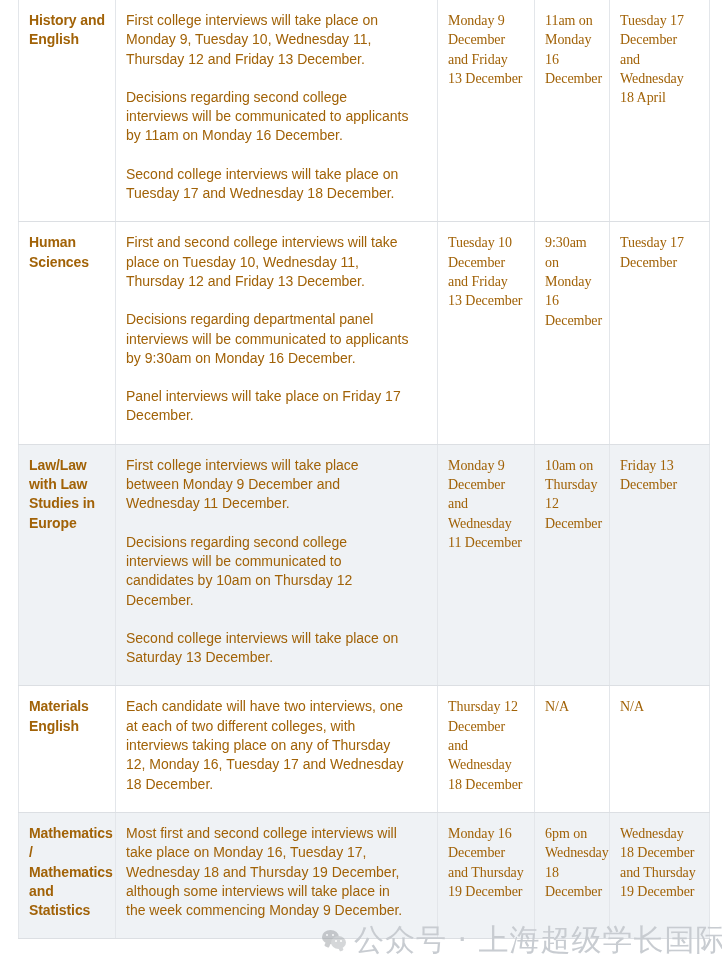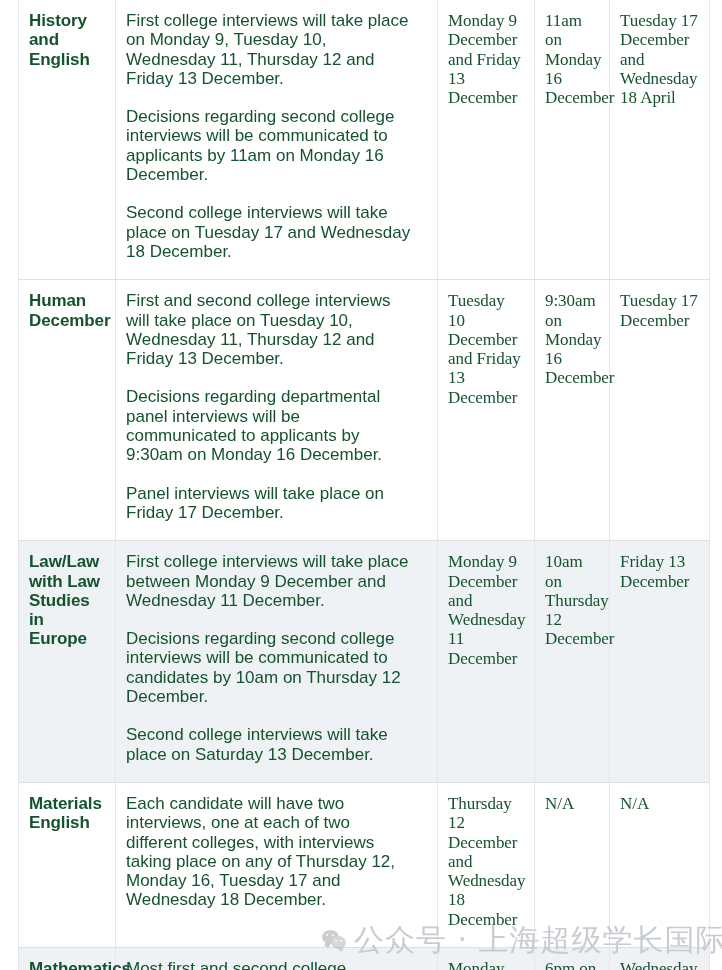--- a/index.html
+++ b/index.html
@@ -44,23 +44,23 @@
   table.schedule col.c4 { width: 75px; }
   table.schedule col.c5 { width: 100px; }
 
   table.schedule td {
     vertical-align: top;
     border-top: 1px solid #dcdfe3;
     border-bottom: 1px solid #dcdfe3;
     border-left: 1px solid #e3e6ea;
     border-right: 1px solid #e3e6ea;
     padding: 11px 10px 18px 10px;
-    font-size: 17px;
+    font-size: 14px;
     line-height: 19.3px;
-    color: #14532d;
+    color: #a16207;
   }
 
   tr.row-light td { background: #ffffff; }
   tr.row-shade td { background: #eff2f5; }
 
   td.subject {
     font-weight: bold;
     color: #23282d;
     letter-spacing: -0.1px;
   }
@@ -166,21 +166,21 @@
             <td class="detail">
               <p>First college interviews will take place on Monday 9, Tuesday 10, Wednesday 11, Thursday 12 and Friday 13 December.</p>
               <p>Decisions regarding second college interviews will be communicated to applicants by 11am on Monday 16 December.</p>
               <p>Second college interviews will take place on Tuesday 17 and Wednesday 18 December.</p>
             </td>
             <td class="col-dates">Monday 9 December and Friday 13 December</td>
             <td class="col-decision">11am on Monday 16 December</td>
             <td class="col-second">Tuesday 17 December and Wednesday 18 April</td>
           </tr>
           <tr class="row-light">
-            <td class="subject">Human December</td>
+            <td class="subject">Human Sciences</td>
             <td class="detail">
               <p>First and second college interviews will take place on Tuesday 10, Wednesday 11, Thursday 12 and Friday 13 December.</p>
               <p>Decisions regarding departmental panel interviews will be communicated to applicants by 9:30am on Monday 16 December.</p>
               <p>Panel interviews will take place on Friday 17 December.</p>
             </td>
             <td class="col-dates">Tuesday 10 December and Friday 13 December</td>
             <td class="col-decision">9:30am on Monday 16 December</td>
             <td class="col-second">Tuesday 17 December</td>
           </tr>
           <tr class="row-shade">

